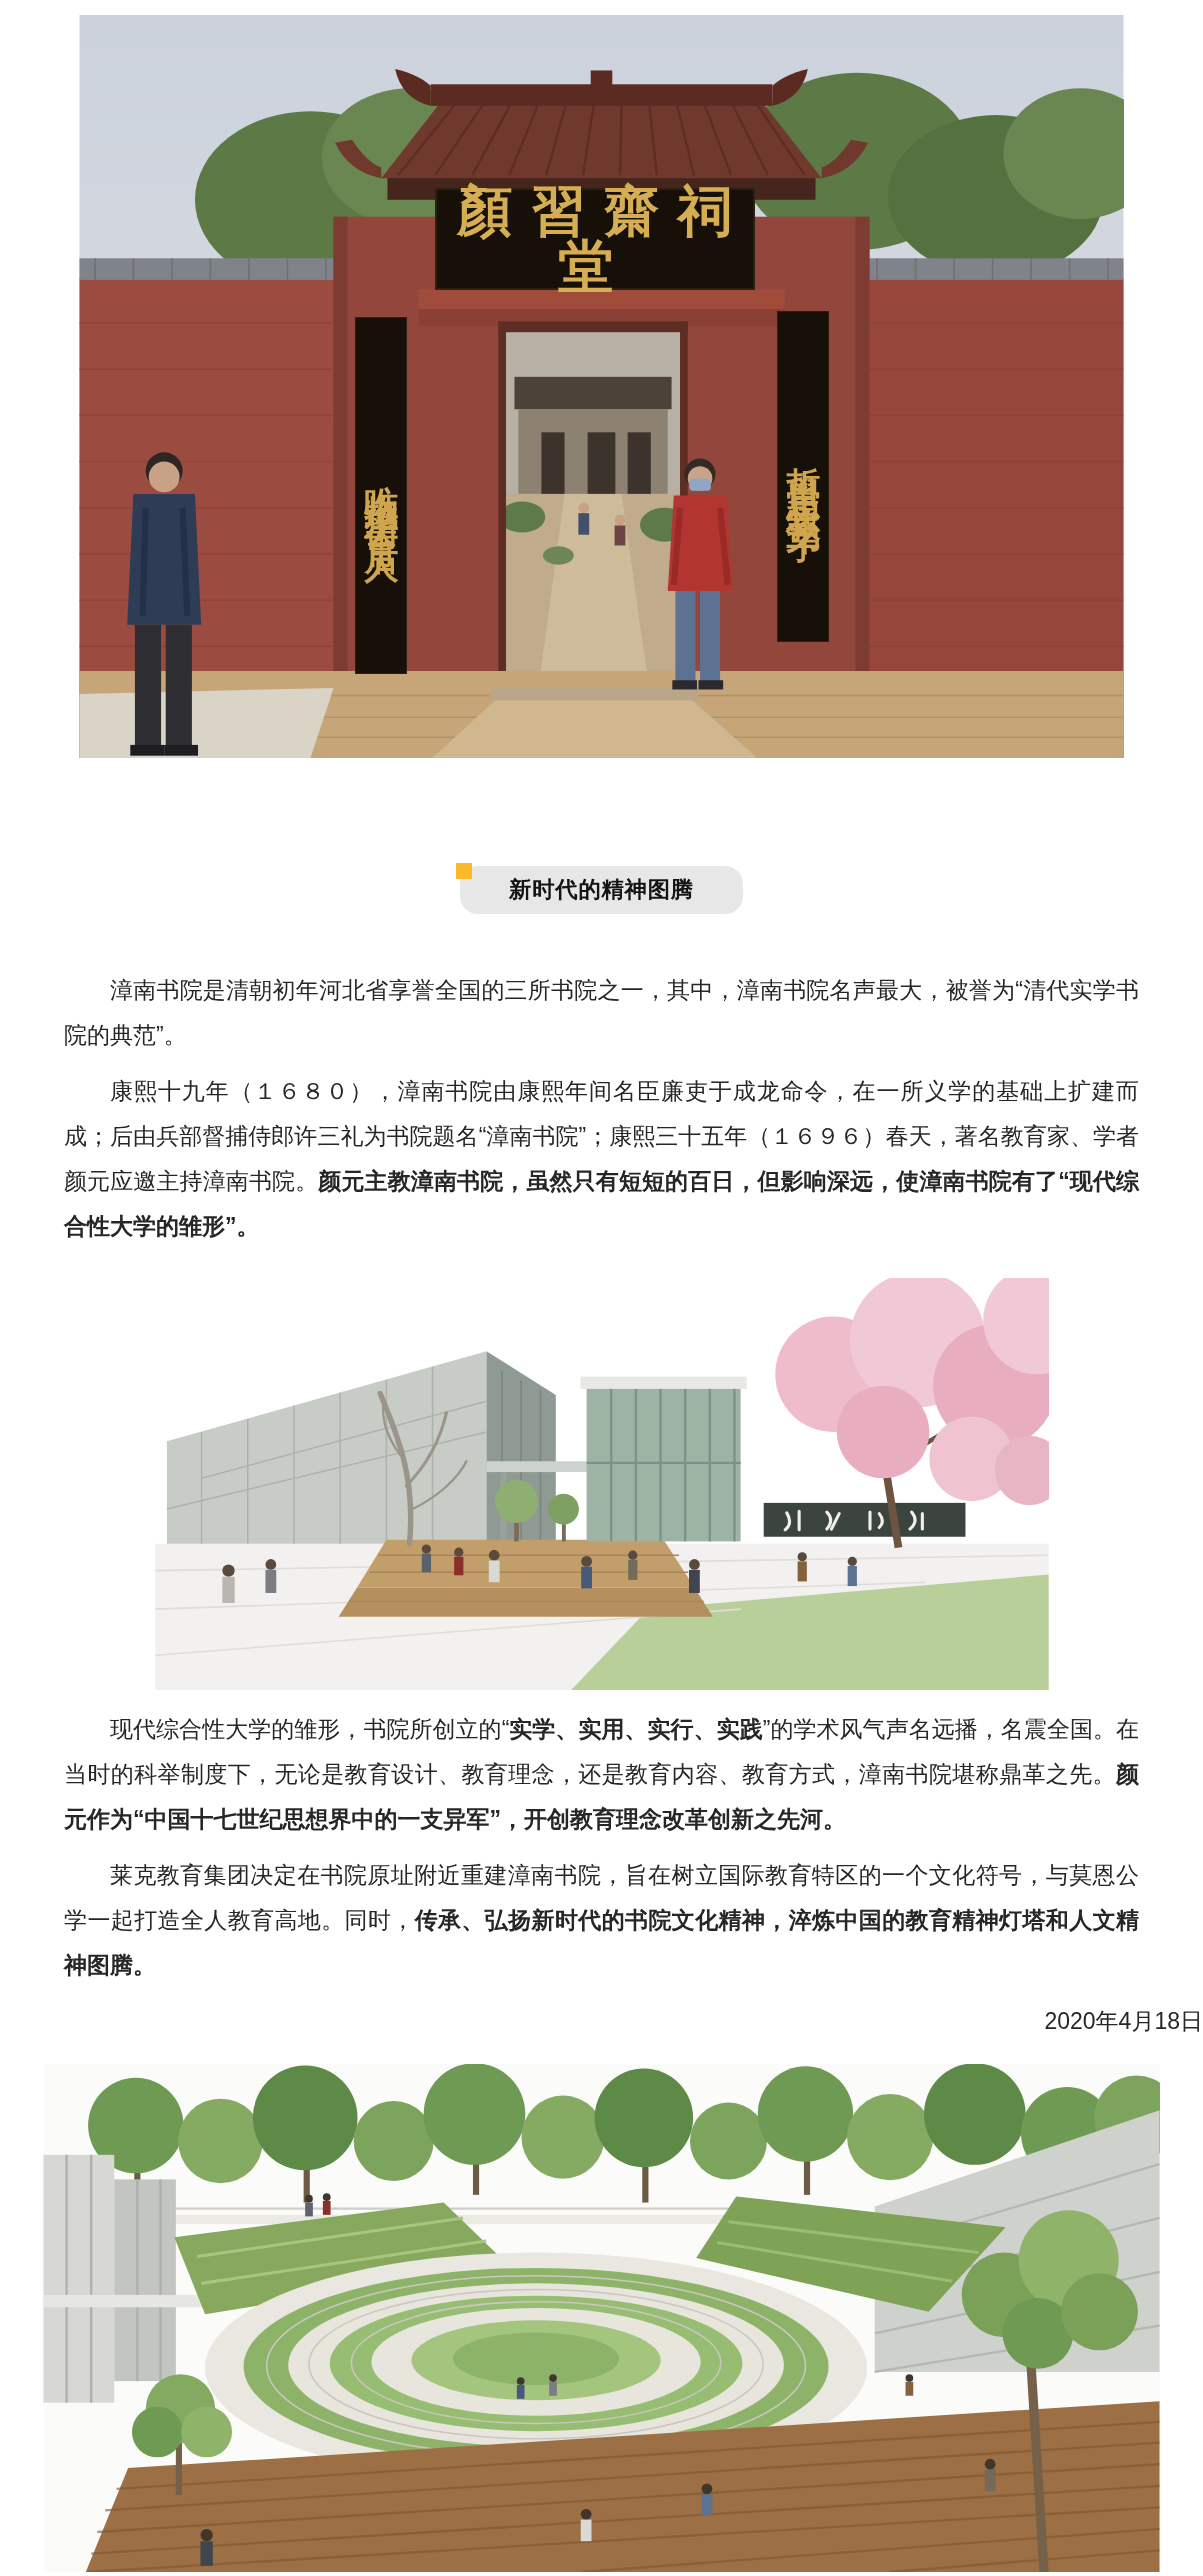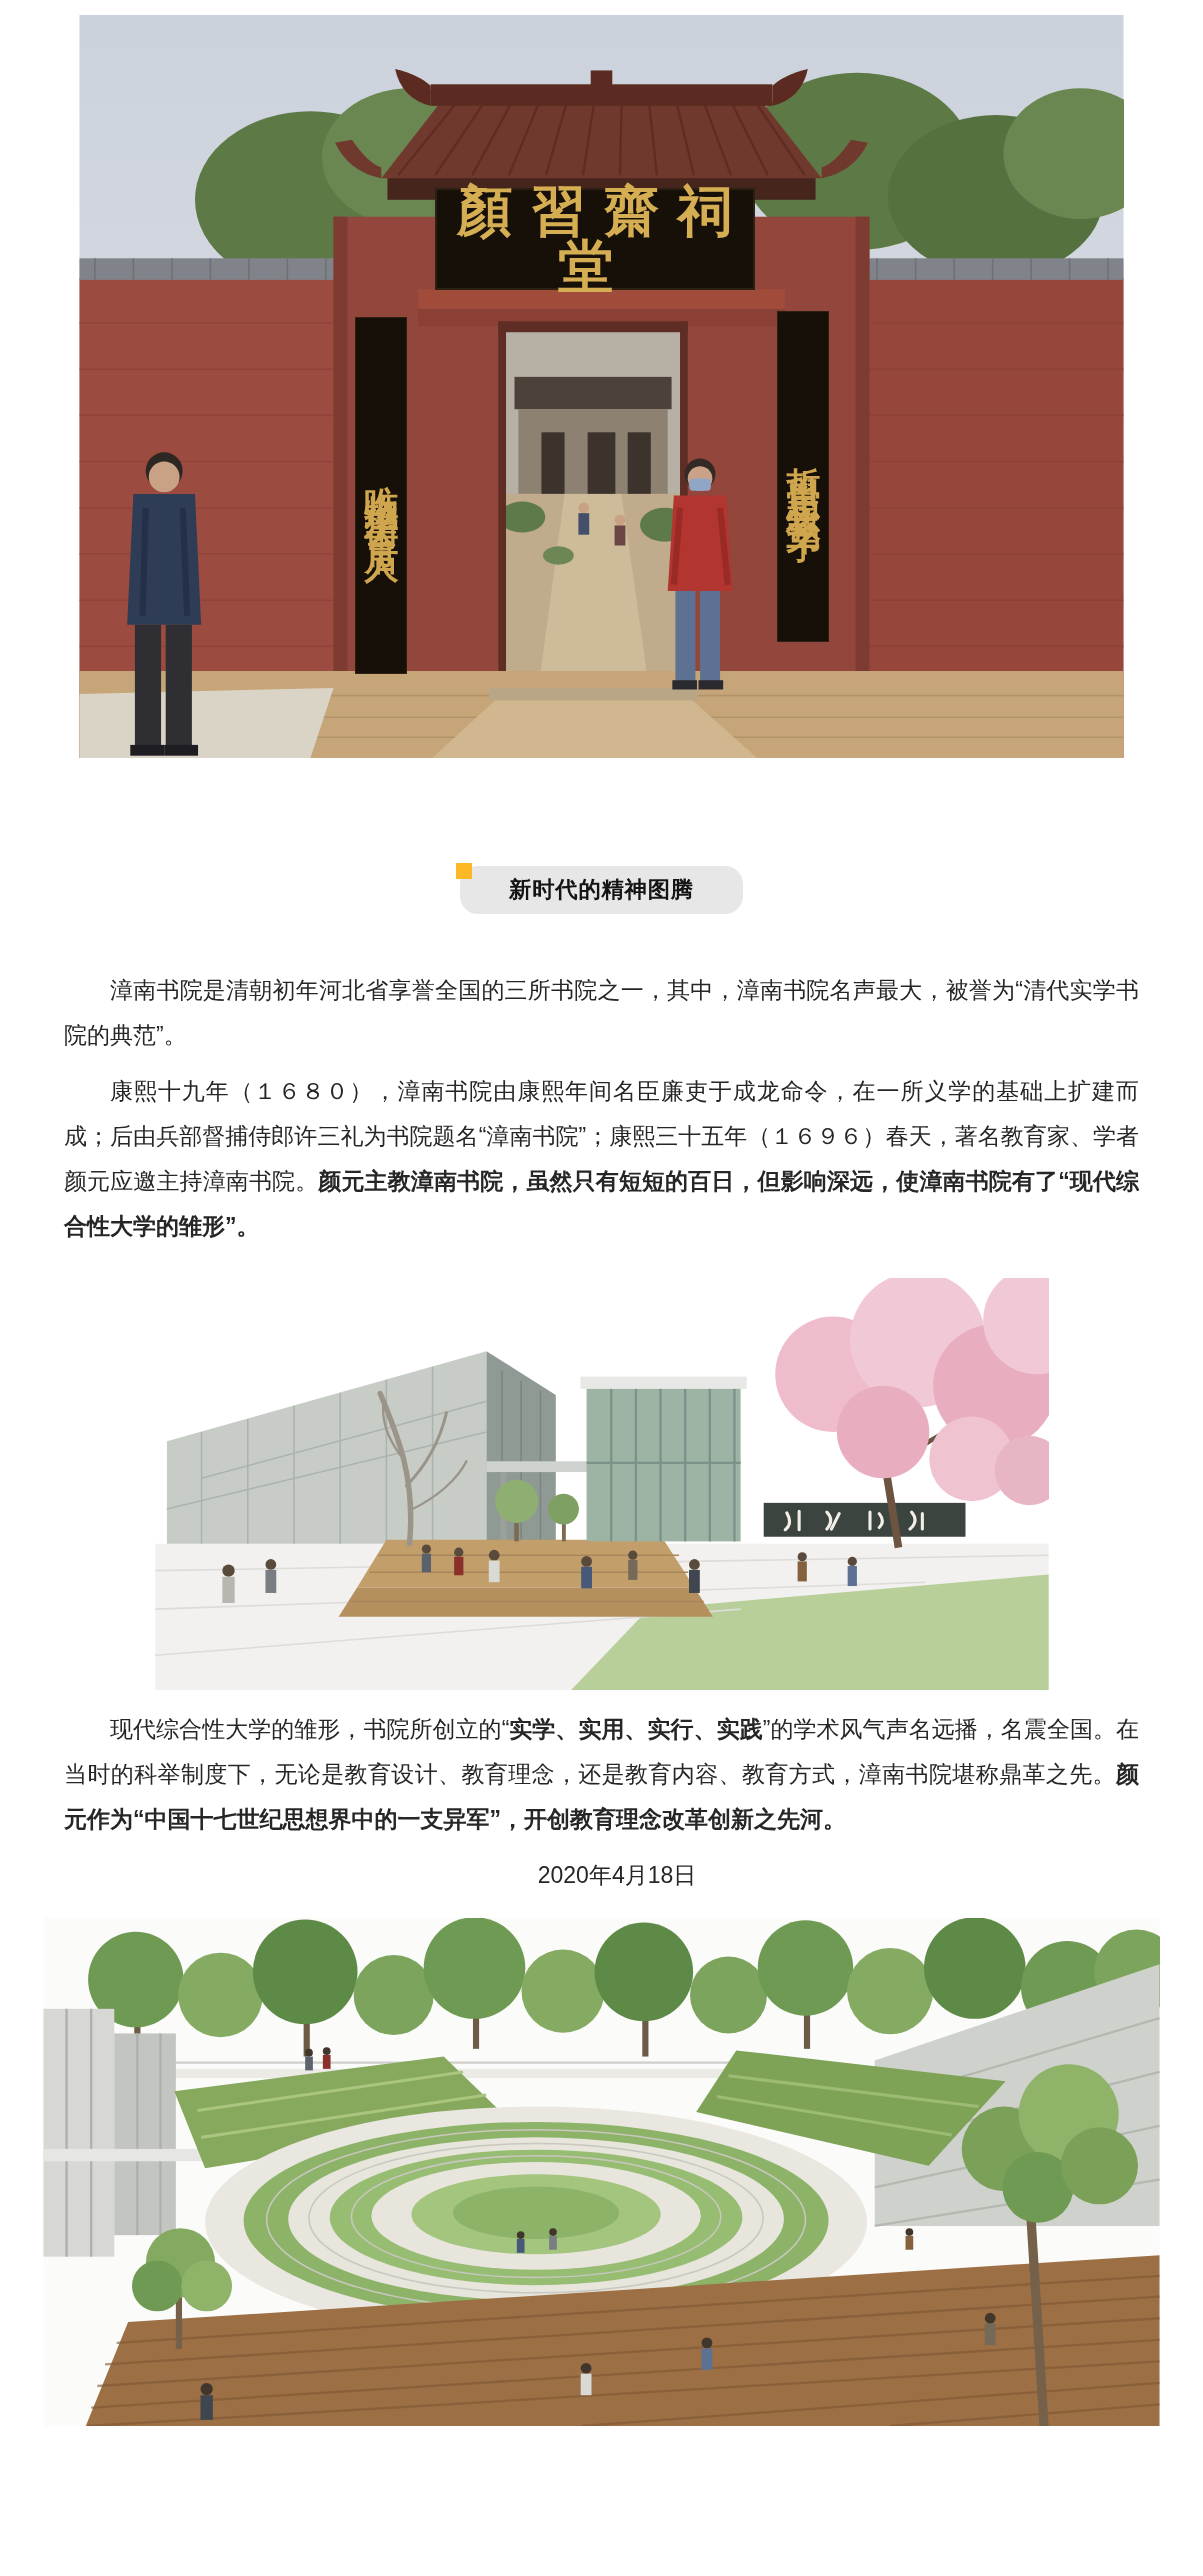--- a/index.html
+++ b/index.html
@@ -37,21 +37,21 @@
   .section-title { margin:0; font-size:22.3px; font-weight:bold; color:#141414; letter-spacing:0.8px; }
   
   .article {
     width:1075px; margin:0 auto; font-size:23px; line-height:45px;
     color:#262626; text-align:justify;
   }
   .article p { margin:0 0 10.8px 0; text-indent:2em; }
   .article .b { font-weight:bold; }
   #article-part1 { margin-top:54px; }
   #article-part2 { margin-top:17px; }
-  .date-line { text-align:center; font-size:23px; line-height:45px; color:#262626; margin-top:0;padding-left:31px; }
+  .date-line { text-align:right; font-size:23px; line-height:45px; color:#262626; margin-top:0;padding-left:31px; }
   
   .render-mid { width:894px; height:412px; margin:29px auto 0; }
   .render-bottom { width:1117px; height:508px; margin:20px auto 0; }
   figure { margin:0; }
 </style>
 </head>
 <body>
 
 <div class="page">
 
@@ -363,20 +363,21 @@
         <g>
             <circle cx="95" cy="380" r="8" fill="#5a4a3c"></circle>
             <rect x="87" y="388" width="16" height="34" fill="#b8b6b0"></rect>
           </g>
       </g>
     </svg>
   </figure>
 
   <div class="article" id="article-part2" style="color: rgb(38, 38, 38);">
       <p><span>现代综合性大学的雏形，书院所创立的“</span><span class="b">实学、实用、实行、实践</span><span>”的学术风气声名远播，名震全国。在当时的科举制度下，无论是教育设计、教育理念，还是教育内容、教育方式，漳南书院堪称鼎革之先。</span><span class="b">颜元作为“中国十七世纪思想界中的一支异军”，开创教育理念改革创新之先河。</span></p>
+      <p><span>莱克教育集团决定在书院原址附近重建漳南书院，旨在树立国际教育特区的一个文化符号，与莫恩公学一起打造全人教育高地。同时，</span><span class="b">传承、弘扬新时代的书院文化精神，淬炼中国的教育精神灯塔和人文精神图腾。</span></p>
     </div>
 
   <div class="date-line">2020年4月18日</div>
 
   <figure class="render-bottom">
     <svg width="1117" height="508" viewBox="0 0 1450 660">
       <rect width="1450" height="660" fill="#fbfbfa"></rect>
 
       <g>
         <rect x="118" y="120" width="8" height="60" fill="#6c5b45"></rect>

